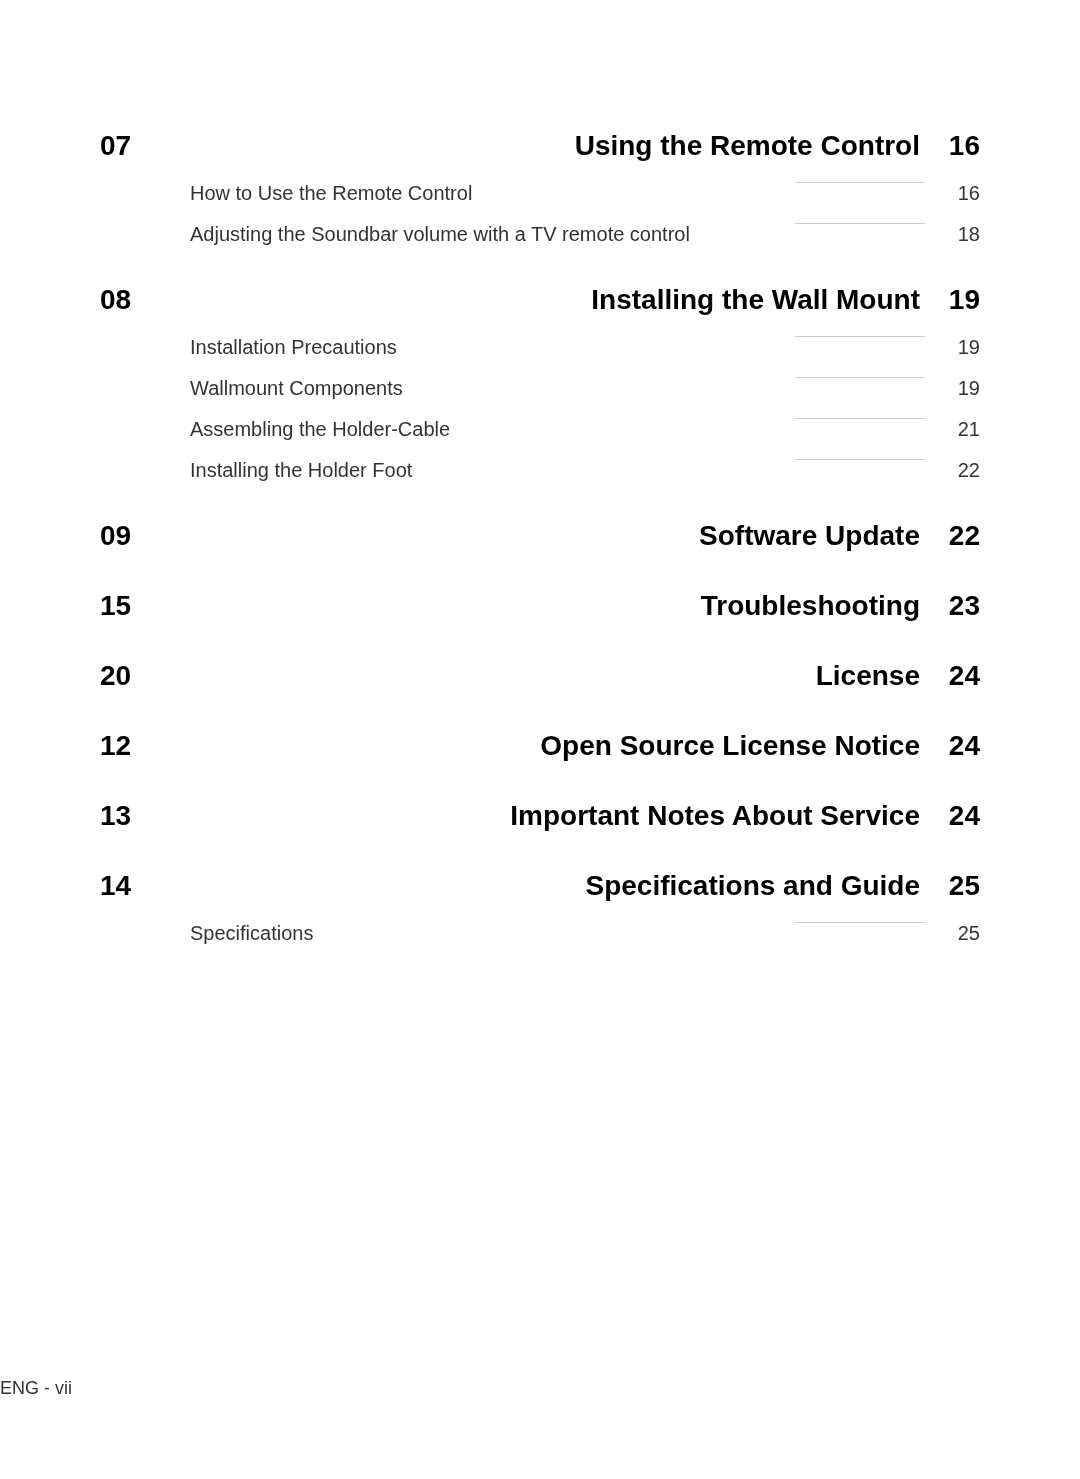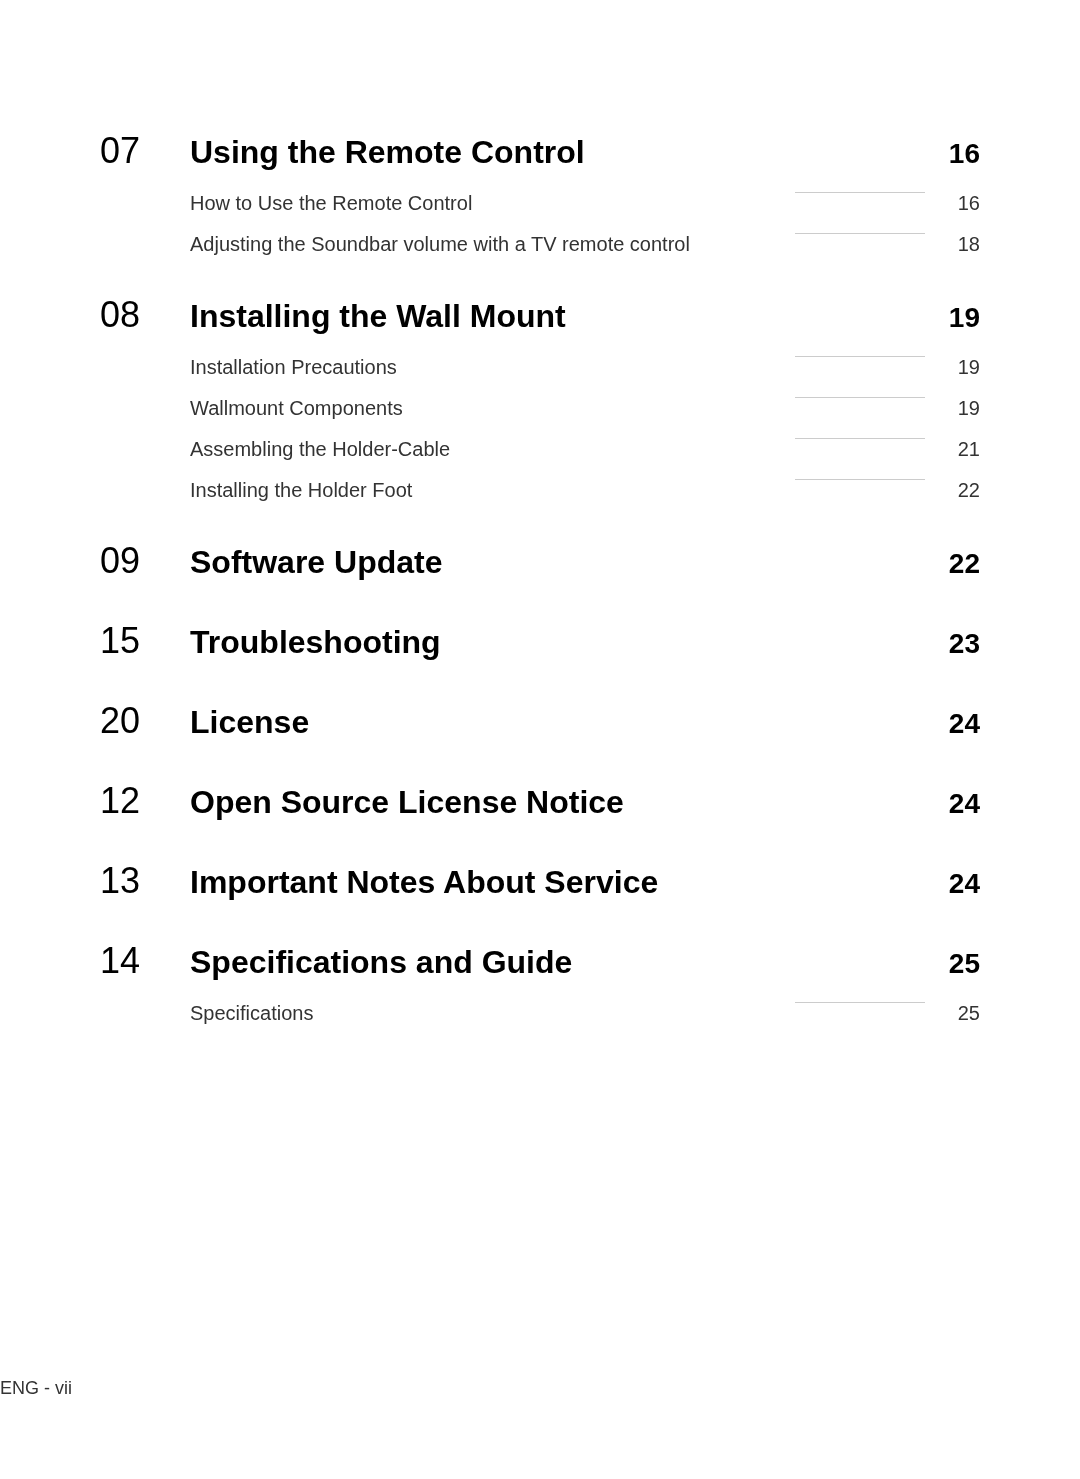--- a/index.html
+++ b/index.html
@@ -21,30 +21,31 @@
       padding: 130px 100px 0 100px;
     }
     
     .section-header {
       display: flex;
       align-items: baseline;
       margin-bottom: 25px;
     }
     
     .section-number {
-      font-size: 36px;
-      font-weight: normal;
+      font-size: 28px;
+      font-weight: bold;
       width: 90px;
       flex-shrink: 0;
     }
     
     .section-title {
-      font-size: 32px;
+      font-size: 28px;
       font-weight: bold;
       flex-grow: 1;
+      text-align: right;
     }
     
     .section-page {
       font-size: 28px;
       font-weight: bold;
       text-align: right;
       width: 60px;
     }
     
     .sub-item {

